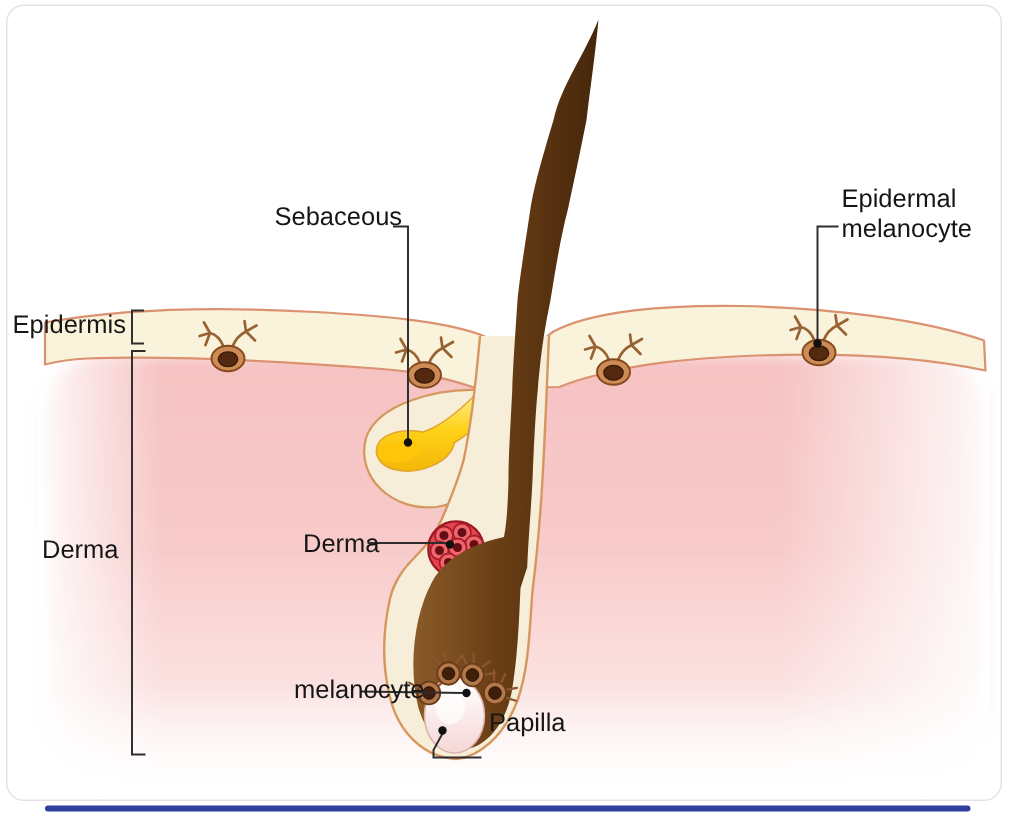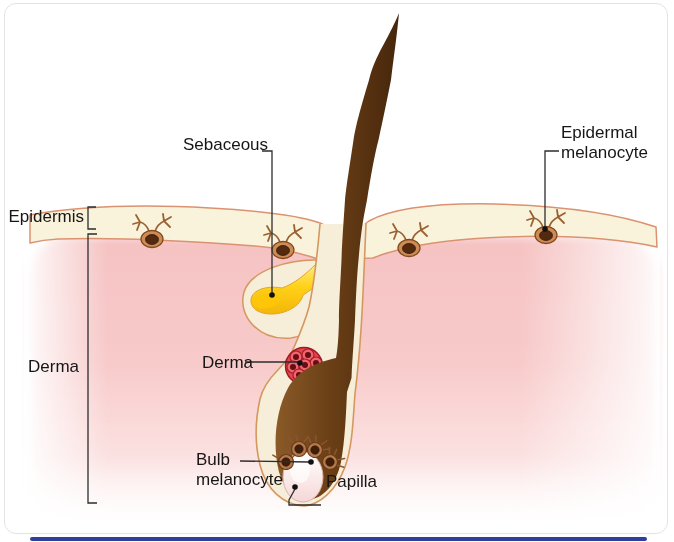--- a/index.html
+++ b/index.html
@@ -180,20 +180,19 @@
     <div>melanocyte</div>
   </div>
 
   <div class="label ra" style="left:0px;top:207px;width:84px;">Epidermis</div>
 
   <div class="label ra" style="left:0px;top:357px;width:79px;">Derma</div>
 
   <div class="label" style="left:202px;top:353px;">Derma</div>
 
   <div class="label" style="left:196px;top:450px;">
-    <div>Bulb</div>
     <div>melanocyte</div>
   </div>
 
   <div class="label" style="left:326px;top:472px;">Papilla</div>
 
   <div class="bottom-bar"></div>
 </div>
 
 </body></html>

